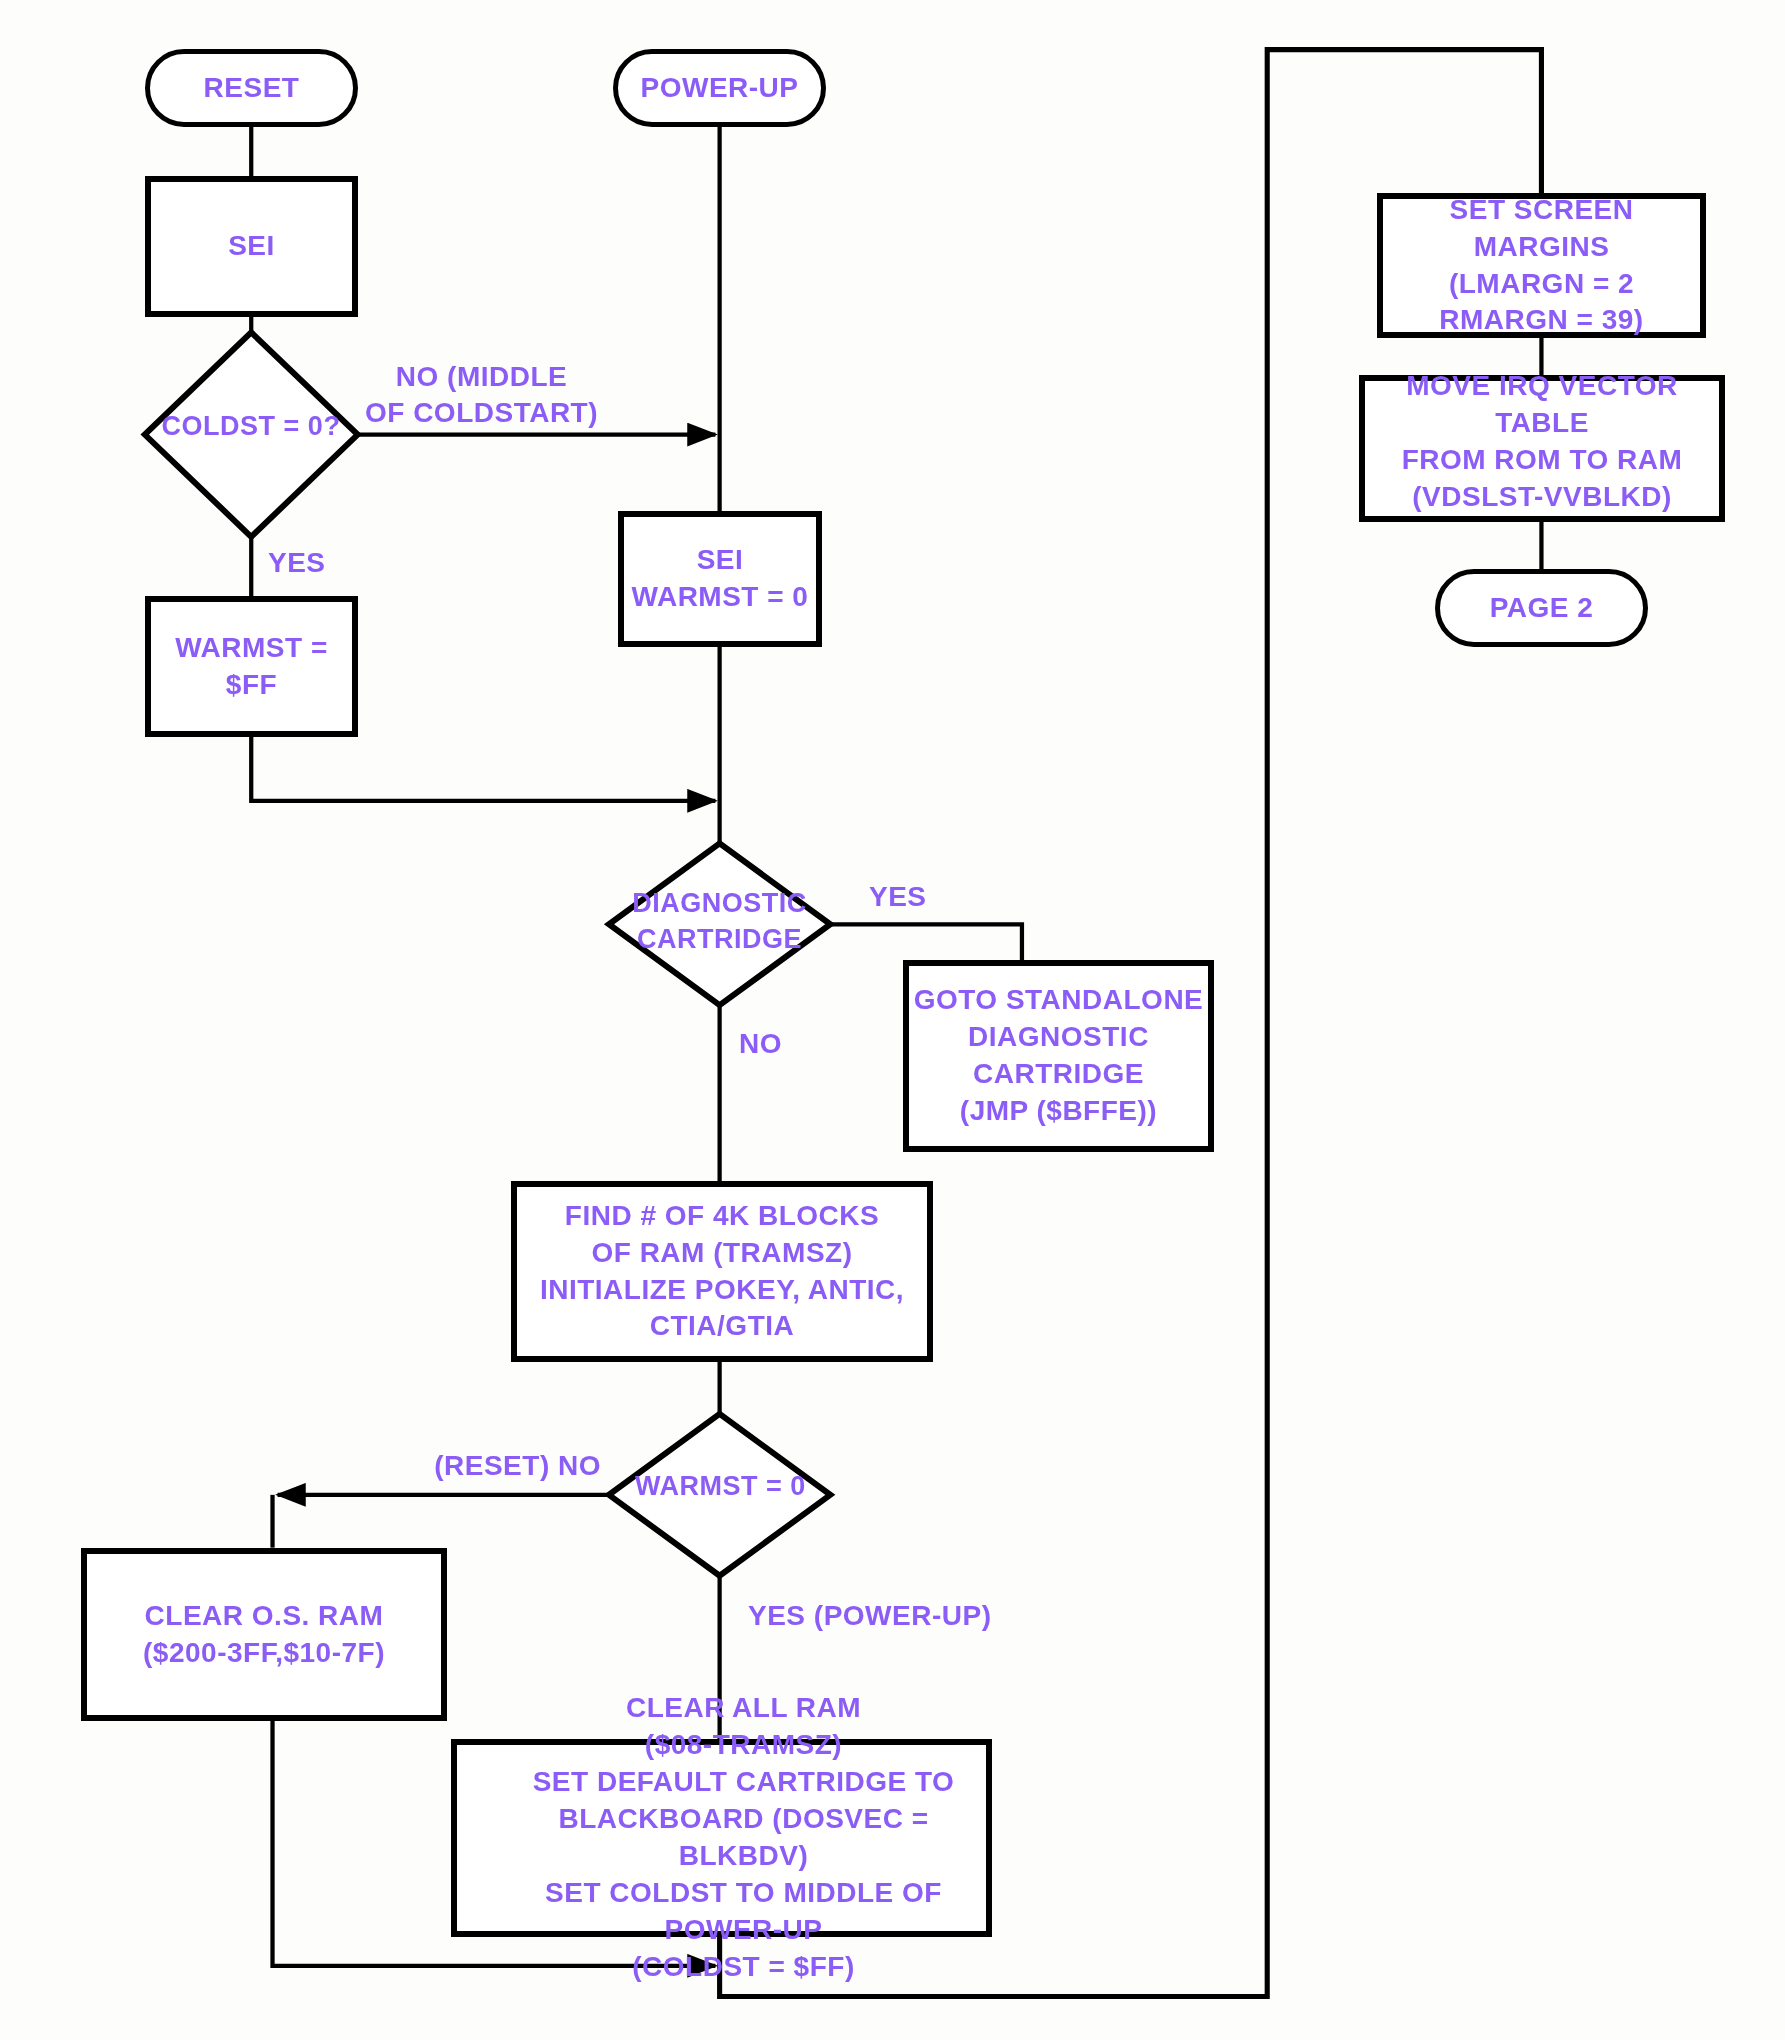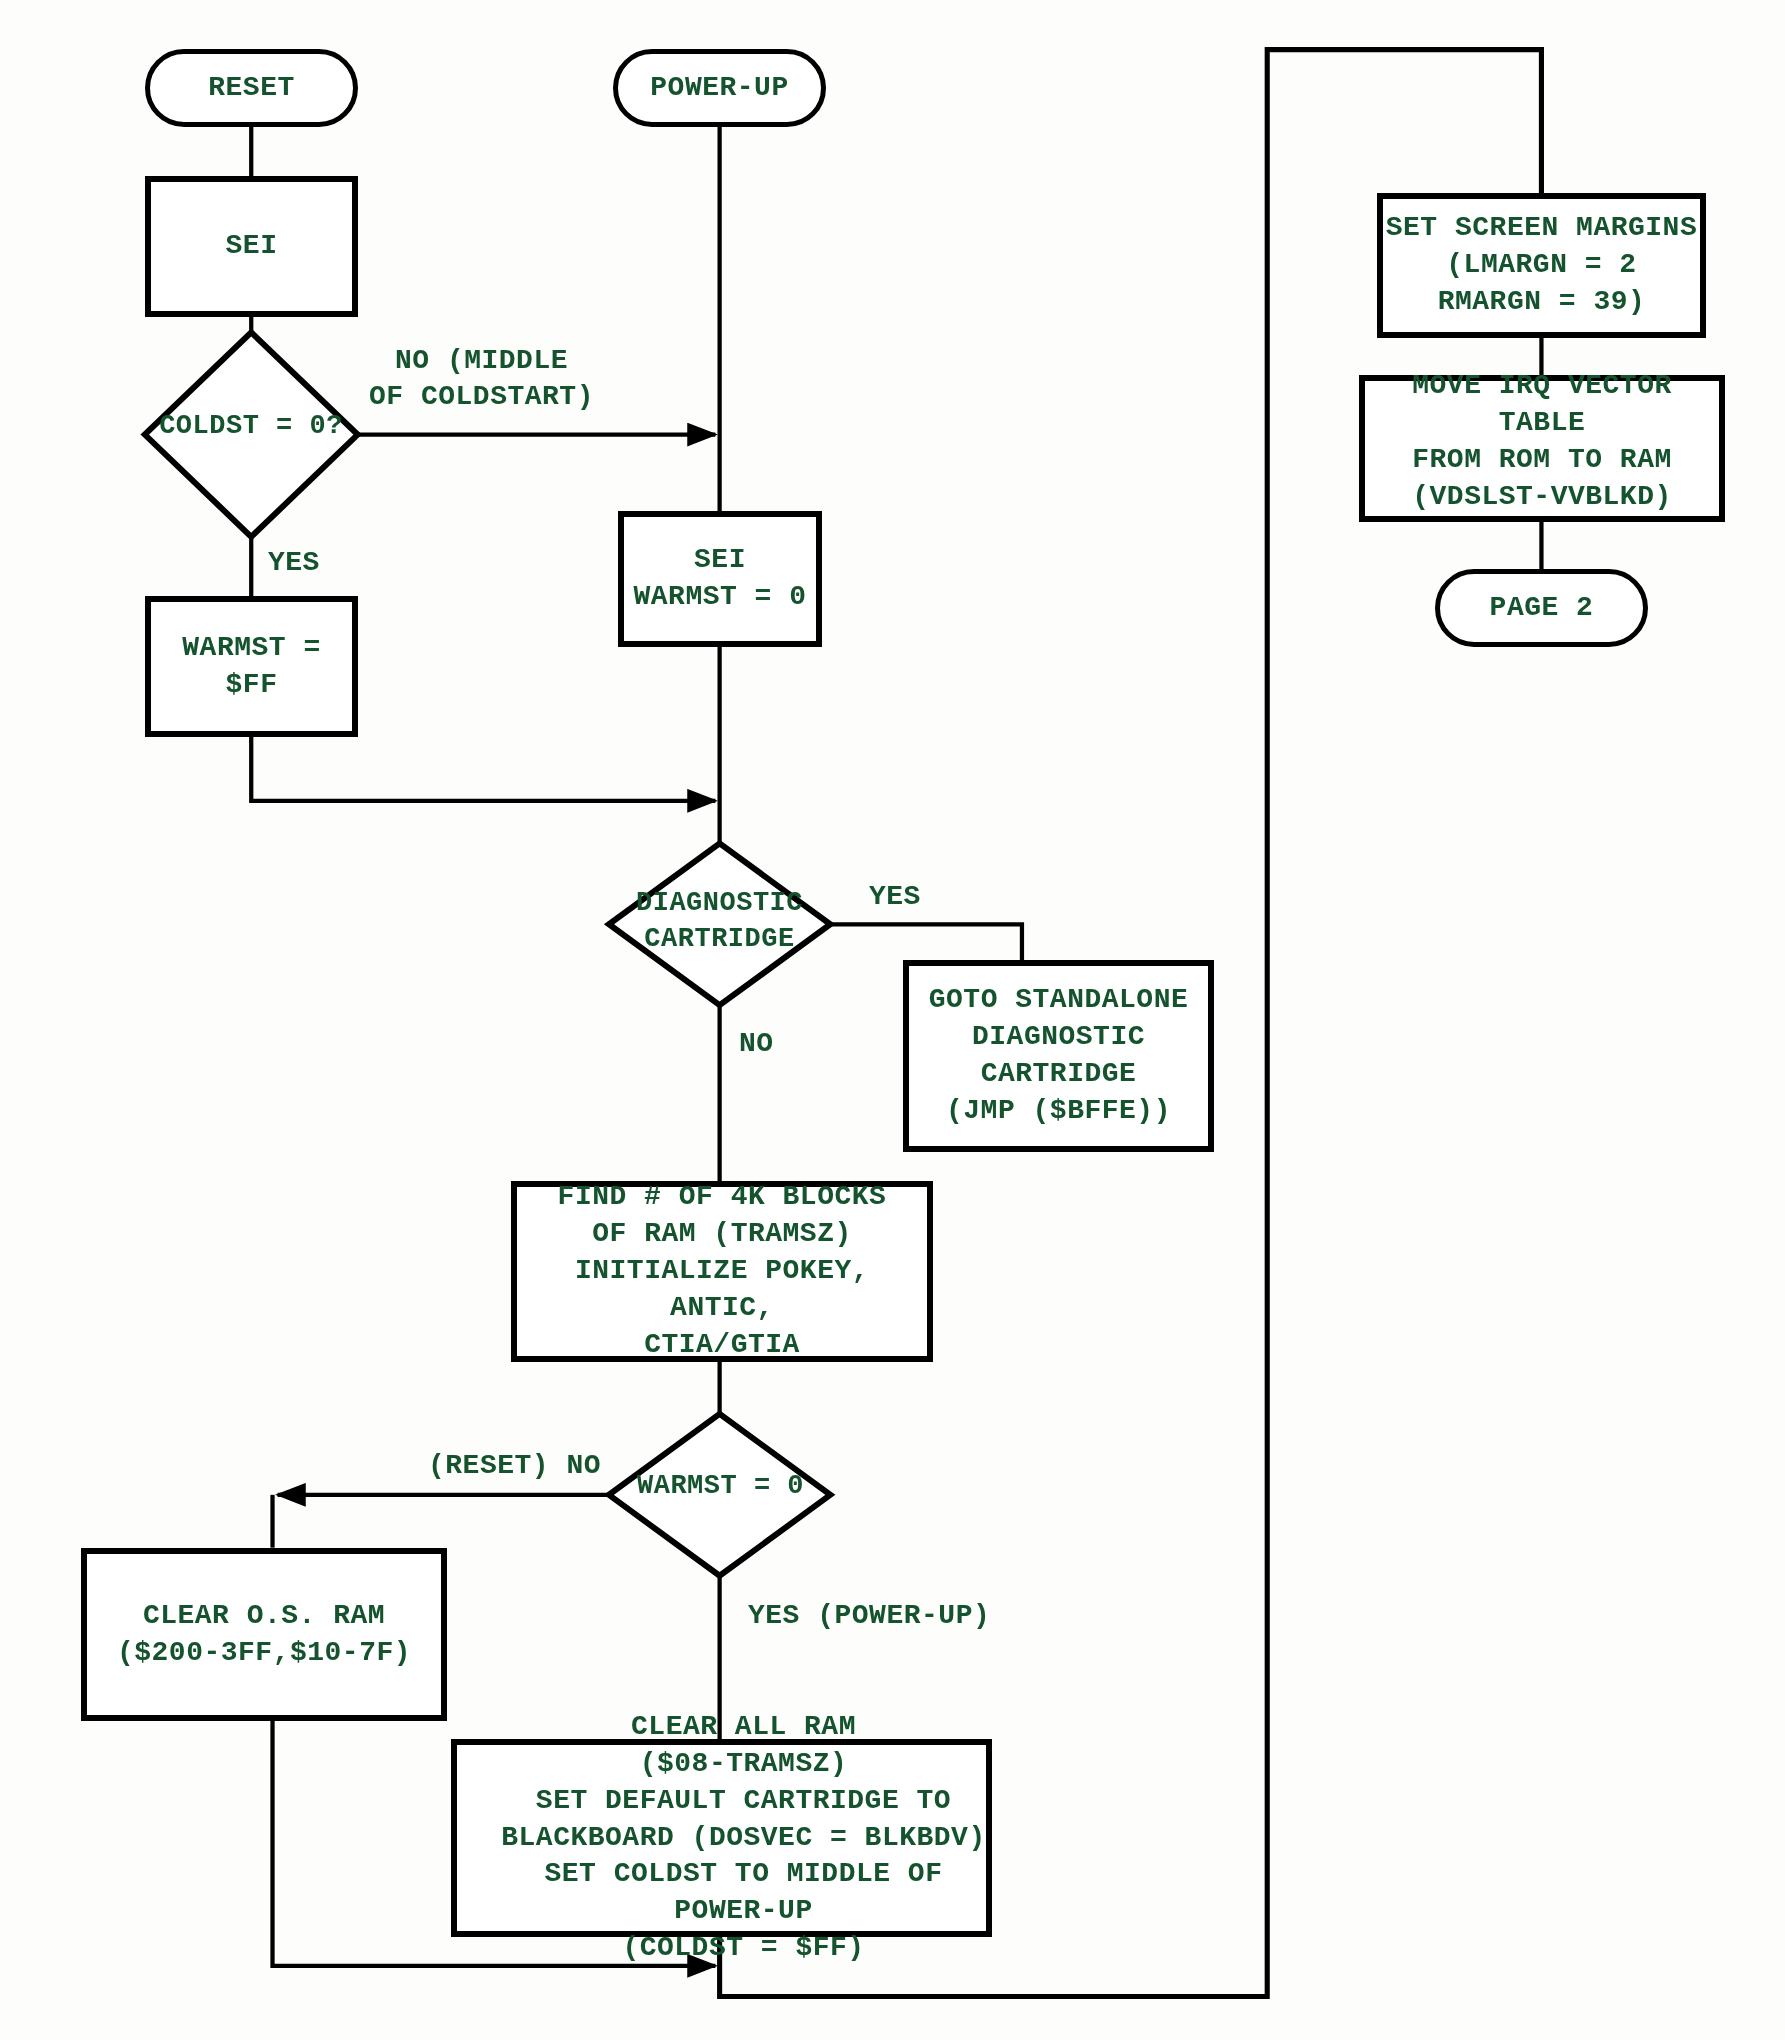--- a/index.html
+++ b/index.html
@@ -1,22 +1,22 @@
 <!DOCTYPE html>
 <html style="font-size:13.6px"><head>
 <meta charset="utf-8">
 <style>
   html, body { margin: 0; padding: 0; background: #ffffff; }
   .canvas {
     position: relative;
     width: 1785px;
     height: 2041px;
     background: #fdfdfc;
-    font-family: Liberation Mono, monospace;
-    color: #14532d;
+    font-family: Liberation Sans, sans-serif;
+    color: #8b5cf6;
     overflow: hidden;
   }
   .wires { position: absolute; left: 0; top: 0; }
   .node {
     position: absolute;
     box-sizing: border-box;
     background: #fff;
     border: 6px solid #000;
     display: flex;
     align-items: center;
@@ -35,21 +35,21 @@
     white-space: pre-line;
   }
   .edge-label {
     position: absolute;
     font-size: 28px;
     font-weight: 700;
     letter-spacing: 0.5px;
     line-height: 1.28;
     white-space: pre-line;
   }
-  .edge-label.center { text-align: center; }
+  .edge-label.center { text-align: center; margin-top: 16px; }
   .edge-label.right { text-align: right; }
   .diamond-label {
     position: absolute;
     display: flex;
     justify-content: center;
     text-align: center;
   }
 </style>
 </head>
 <body>

